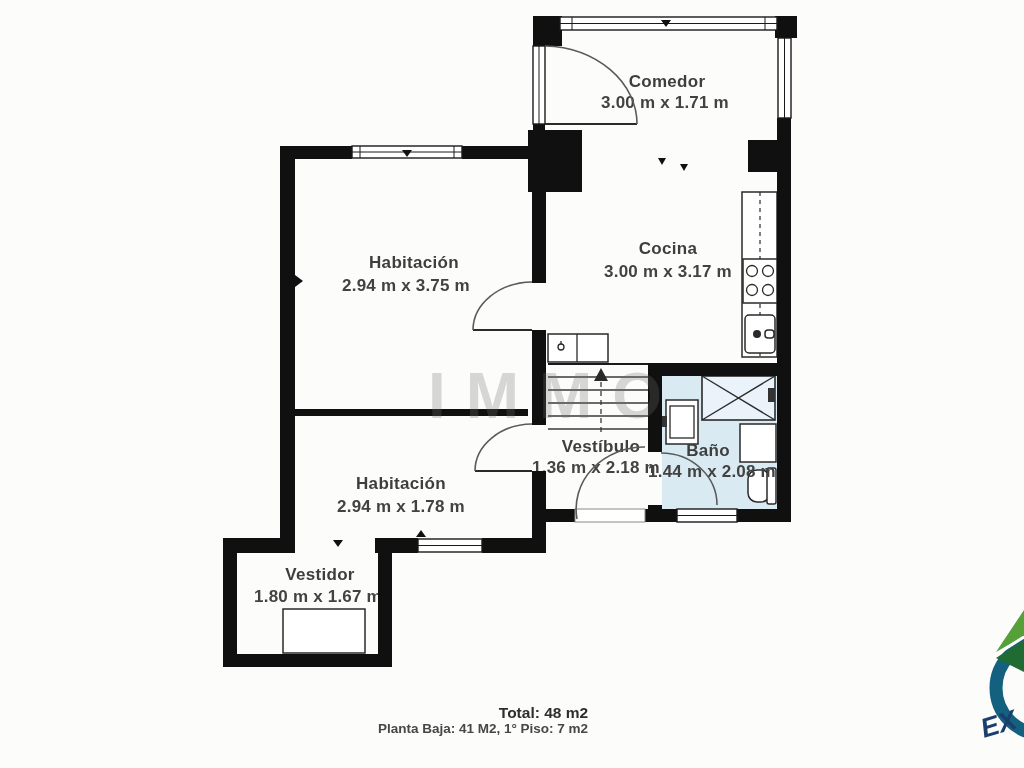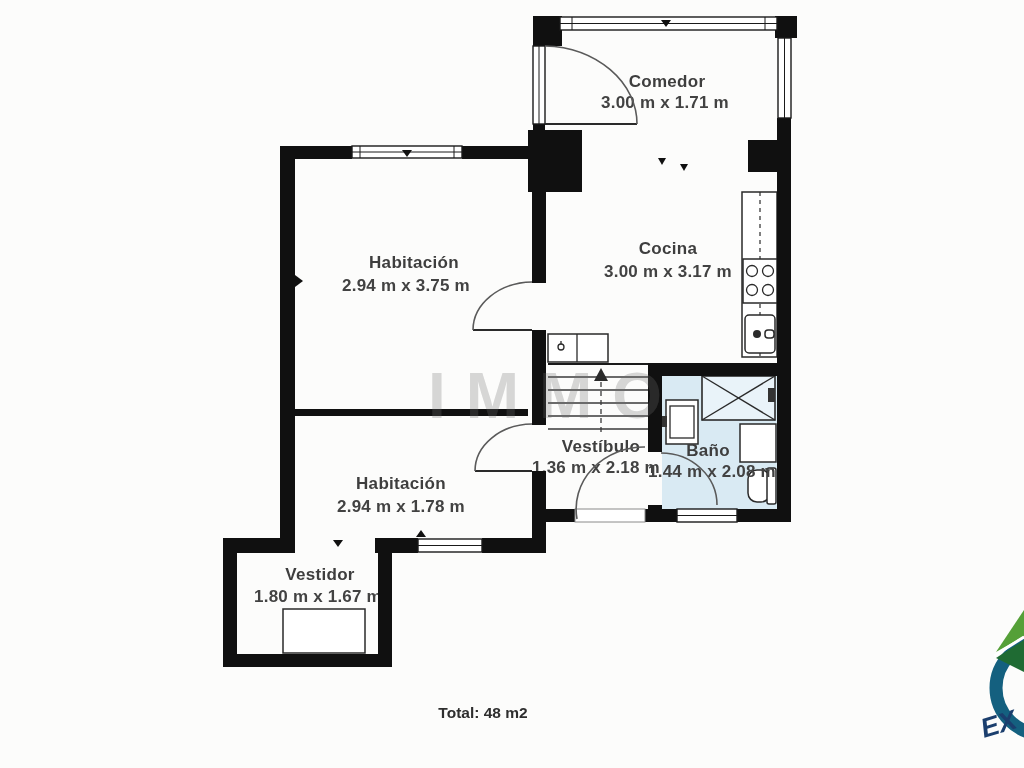--- a/index.html
+++ b/index.html
@@ -221,14 +221,15 @@
       <circle cx="1042" cy="688" r="46" fill="none" stroke="#14607f" stroke-width="13"></circle>
       <polygon points="996,652 1024,610 1024,636" fill="#55a038"></polygon>
       <polygon points="996,658 1024,640 1024,672" fill="#1f6b33"></polygon>
       <line x1="994" y1="656" x2="1024" y2="637" stroke="#ffffff" stroke-width="3"></line>
       <text class="logo-text" x="984" y="738" transform="rotate(-17 984 738)">EX</text>
     </g>
   </svg>
 
   <div class="summary">
     <div class="summary-total">Total: 48 m2</div>
+    <div class="summary-line">Planta Baja: 41 M2, 1° Piso: 7 m2</div>
   </div>
 </div>
 
 </body></html>

